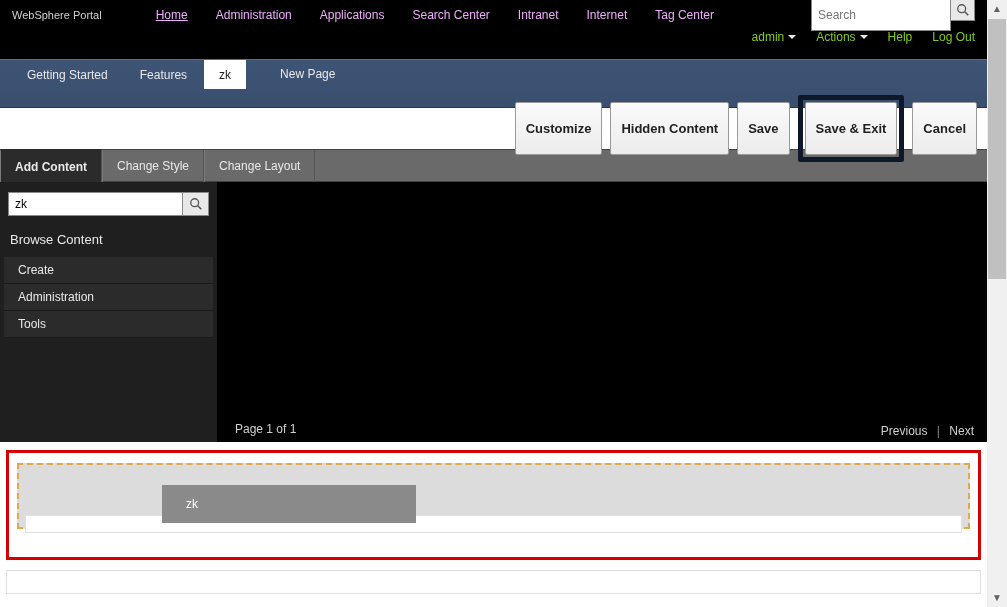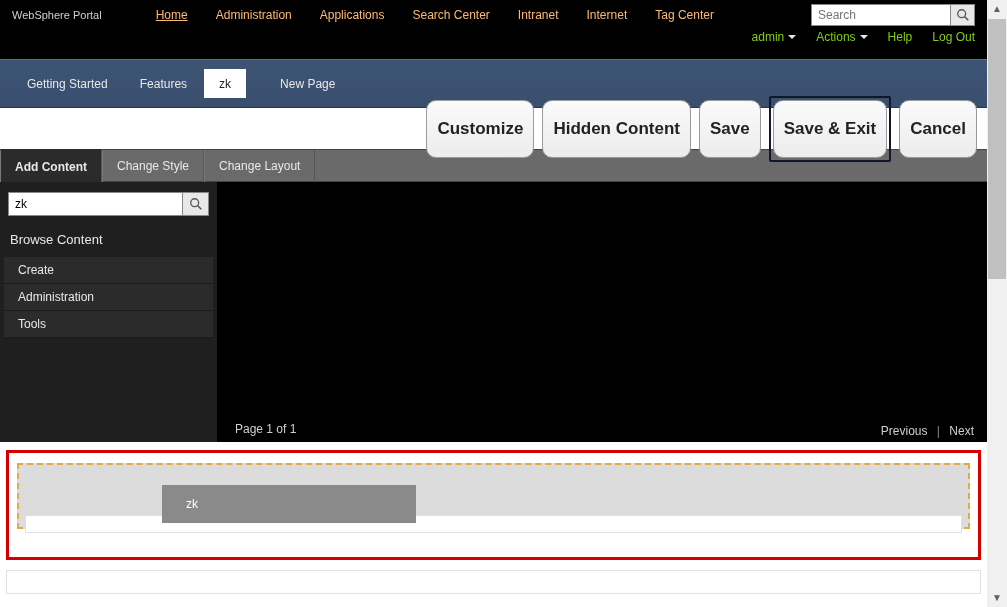--- a/index.html
+++ b/index.html
@@ -8,37 +8,37 @@
   .scrollbar-v { width: 20px; height: 607px; float: right; background: #f0f0f0; position: relative; }
   .scrollbar-v .thumb { background: #c0c0c0; width: 18px; margin: 1px; height: 260px; position: absolute; top: 18px; }
   .scrollbar-v .arrow { width: 20px; height: 18px; background: #f0f0f0; text-align: center; line-height: 18px; color: #606060; font-size: 10px; position: absolute; }
   .scrollbar-v .arrow.up { top: 0; }
   .scrollbar-v .arrow.down { bottom: 0; }
 
   .topbar { background: #000; color: #c8c8c8; height: 59px; position: relative; }
   .topbar-row1 { height: 30px; display: flex; align-items: center; padding: 0 12px; }
   .brand { color: #d0d0d0; font-size: 11px; padding-right: 40px; }
   .topnav { display: flex; gap: 0; }
-  .topnav a { color: #fdba74; text-decoration: none; padding: 0 14px; font-size: 12px; }
+  .topnav a { color: #f0abfc; text-decoration: none; padding: 0 14px; font-size: 12px; }
   .topnav a.active { text-decoration: underline; }
   .search-wrap { margin-left: auto; display: flex; }
-  .search-wrap input { width: 140px; height: 22px; padding: 2px 6px; font-size: 12px; border: 1px solid #888; background: #fff; }
+  .search-wrap input { width: 140px; height: 32px; padding: 2px 6px; font-size: 12px; border: 1px solid #888; background: #fff; }
   .search-wrap .sbtn { width: 24px; height: 22px; border: 1px solid #888; border-left: none; background: #e8e8e8; display: flex; align-items: center; justify-content: center; }
   .topbar-row2 { height: 28px; display: flex; align-items: flex-start; justify-content: flex-end; padding: 0 4px; gap: 4px; color: #84cc16; }
   .topbar-row2 .item { padding: 0 8px; font-size: 12px; display: flex; align-items: center; gap: 4px; cursor: pointer; }
   .caret { width: 0; height: 0; border-left: 4px solid transparent; border-right: 4px solid transparent; border-top: 4px solid #e8e8e8; display: inline-block; vertical-align: middle; }
 
-  .bluebar { background: linear-gradient(#3e5475,#3a4f6e); height: 49px; border-top: 1px solid #556d8f; border-bottom: 1px solid #28374d; display: flex; align-items: center; padding: 0 12px; }
+  .bluebar { background: linear-gradient(#3e5475,#3a4f6e); height: 49px; border-top: 1px solid #556d8f; border-bottom: 1px solid #28374d; display: flex; align-items: flex-start; padding: 0 12px; }
   .tab { padding: 7px 14px; color: #e8e8e8; font-size: 12px; cursor: pointer; border: 1px solid transparent; margin-right: 2px; }
   .tab.active { background: #fff; color: #222; border: 1px solid #fff; border-bottom: none; }
   .newpage { color: #e8e8e8; padding: 7px 14px; margin-left: 18px; cursor: pointer; }
 
   .actionbar { background: #fff; height: 42px; display: flex; align-items: center; justify-content: flex-end; padding: 0 10px; gap: 8px; border-bottom: 1px solid #444; }
-  .btn { background: linear-gradient(#fafafa,#ececec); border: 1px solid #9a9a9a; padding: 18px 10px; font-size: 17px; font-weight: bold; border-radius: 10px; cursor: pointer; color: #222; }
-  .highlight-red { border: 2px solid #0f172a; padding: 2px; border-radius: 2px; }
+  .btn { background: linear-gradient(#fafafa,#ececec); border: 1px solid #9a9a9a; padding: 18px 10px; font-size: 13px; font-weight: bold; border-radius: 2px; cursor: pointer; color: #222; }
+  .highlight-red { border: 5px solid #0f172a; padding: 2px; border-radius: 2px; }
 
   .graytabrow { background: #6a6a6a; height: 32px; display: flex; align-items: center; border-bottom: 1px solid #444; }
   .gtab { padding: 9px 14px; color: #e8e8e8; font-size: 12px; cursor: pointer; border-right: 1px solid #555; border-left: 1px solid #7a7a7a; }
   .gtab.active { background: #2b2b2b; border-top: 2px solid #2b2b2b; font-weight: bold; }
 
   .midarea { display: flex; }
   .sidebar { width: 217px; background: #1f1f1f; color: #e0e0e0; padding: 10px 4px 12px 4px; }
   .sidesearch { display: flex; margin-bottom: 12px; padding: 0 4px; }
   .sidesearch input { flex: 1; height: 24px; padding: 2px 6px; font-size: 12px; border: 1px solid #888; }
   .sidesearch .sbtn2 { width: 26px; height: 24px; border: 1px solid #888; border-left: none; background: #e8e8e8; display: flex; align-items: center; justify-content: center; }

